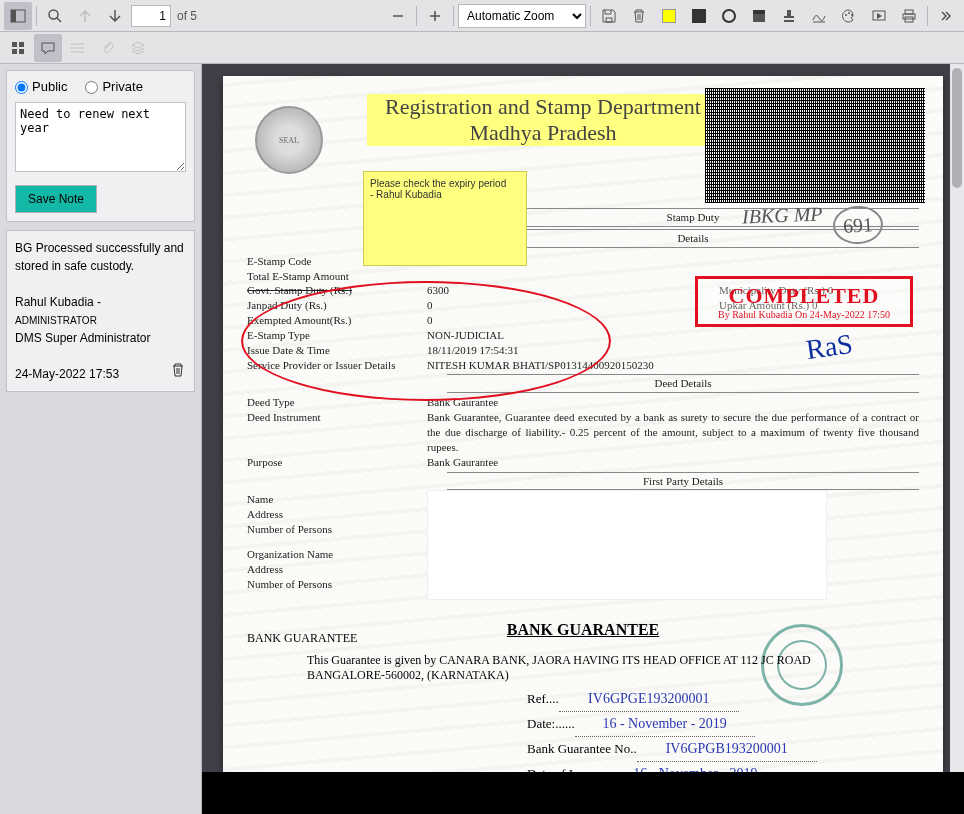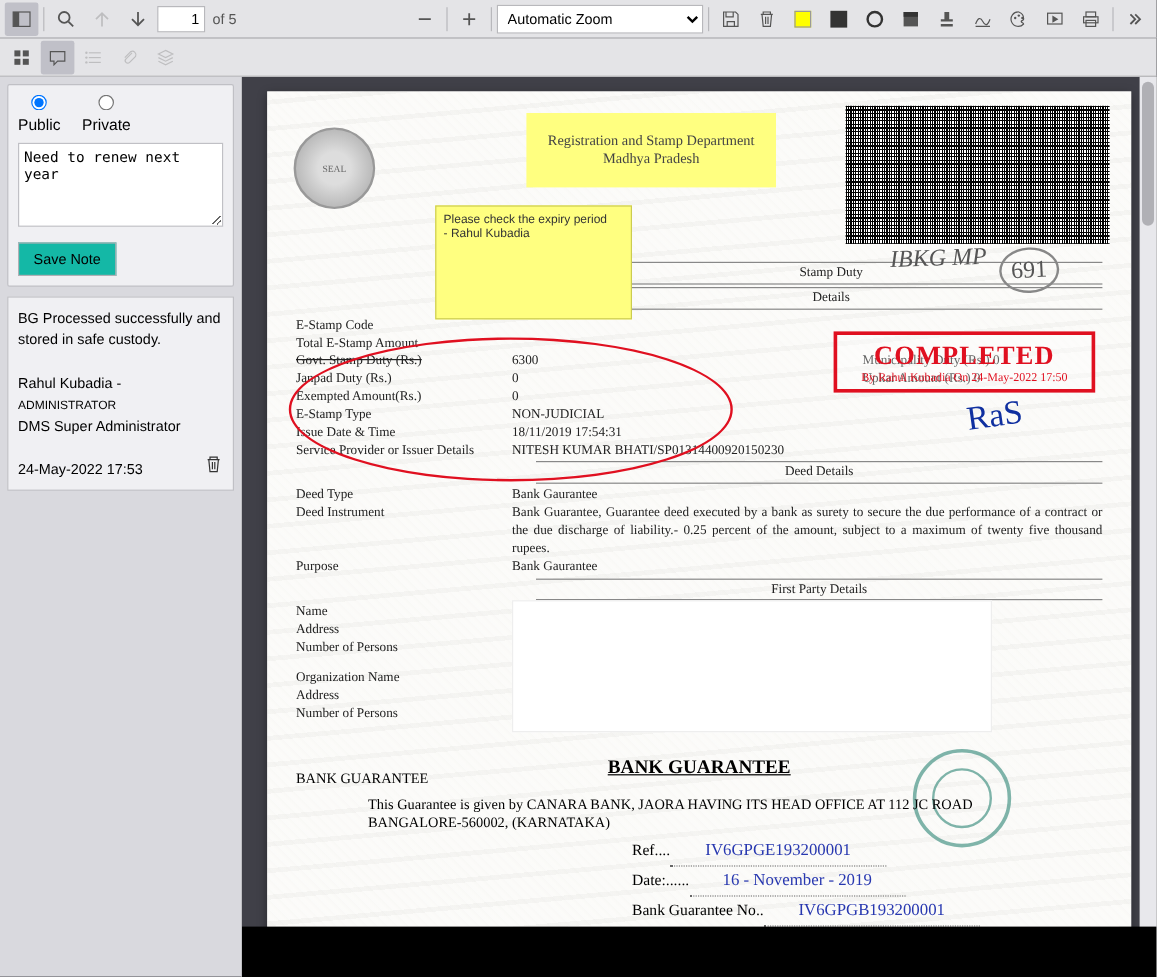--- a/index.html
+++ b/index.html
@@ -4,50 +4,50 @@
 <style>
 * { box-sizing: border-box; margin: 0; padding: 0; }
 body { font-family: Arial, sans-serif; font-size: 13px; background: #2a2a2e; overflow: hidden; width: 964px; height: 814px; }
 
 .toolbar { background: #e4e4e7; border-bottom: 1px solid #b8b8bc; height: 32px; display: flex; align-items: center; padding: 0 4px; gap: 2px; }
 .tb-btn { width: 28px; height: 28px; display: flex; align-items: center; justify-content: center; cursor: pointer; border-radius: 2px; color: #555; }
 .tb-btn.active { background: #c0c0c8; }
 .tb-sep { width: 1px; height: 20px; background: #b8b8bc; margin: 0 2px; }
 .page-input { width: 40px; height: 22px; text-align: right; border: 1px solid #b8b8bc; padding: 0 4px; font-size: 12px; }
 .page-count { font-size: 12px; color: #555; margin: 0 4px; }
-.zoom-select { height: 24px; width: 172px; border: 1px solid #b8b8bc; background: #fff; font-size: 12px; padding: 0 4px; }
+.zoom-select { height: 24px; width: 128px; border: 1px solid #b8b8bc; background: #fff; font-size: 12px; padding: 0 4px; }
 .yellow-sq { width: 14px; height: 14px; background: #ffff00; border: 1px solid #999; }
 .black-sq { width: 14px; height: 14px; background: #333; }
 .circle { width: 14px; height: 14px; border: 2px solid #333; border-radius: 50%; }
 .flex-spacer { flex: 1; }
 
 .subtoolbar { background: #e4e4e7; border-bottom: 1px solid #b8b8bc; height: 32px; display: flex; align-items: center; padding: 0 4px; gap: 2px; }
 
 .main { display: flex; height: calc(100% - 64px); }
 .sidebar { width: 202px; background: #d9d9de; border-right: 1px solid #b8b8bc; padding: 6px; overflow-y: auto; }
 .note-box { background: #f0f0f3; border: 1px solid #c0c0c5; padding: 8px; margin-bottom: 8px; border-radius: 2px; }
 .radio-row { display: flex; gap: 18px; margin-bottom: 8px; font-size: 13px; }
-.radio-row label { display: flex; align-items: center; gap: 4px; flex-direction: column; }
+.radio-row label { display: flex; align-items: flex-end; gap: 4px; }
 .note-text { width: 100%; height: 70px; font-family: monospace; font-size: 12px; border: 1px solid #c0c0c5; padding: 4px; resize: both; }
 .save-btn { margin-top: 10px; padding: 6px 12px; background: #14b8a6; border: 1px solid #b0b0b5; cursor: pointer; font-size: 12px; }
 .comment-box { background: #f0f0f3; border: 1px solid #c0c0c5; padding: 8px; font-size: 12px; line-height: 1.5; position: relative; }
 .comment-box .del { position: absolute; right: 8px; bottom: 8px; cursor: pointer; }
 .small-caps { font-size: 10px; }
 
 .viewer { flex: 1; background: #404048; overflow: auto; position: relative; }
 .page { width: 720px; min-height: 960px; background: #fff; margin: 12px auto; box-shadow: 0 2px 8px rgba(0,0,0,0.4); position: relative; font-family: 'Times New Roman', serif; }
 .scan-bg { position: absolute; inset: 0; background: repeating-linear-gradient(45deg, #f8f8f6 0px, #faf9f5 3px, #f5f4f0 6px); opacity: 0.6; }
 .watermark { position: absolute; inset: 0; background: repeating-linear-gradient(-5deg, transparent 0, transparent 18px, rgba(120,120,110,0.05) 18px, rgba(120,120,110,0.05) 22px); }
 .page-inner { position: relative; padding: 18px 24px; }
 .scrollbar-vert { position: absolute; right: 0; top: 0; width: 14px; height: 100%; background: #e8e8ec; }
 .scrollbar-thumb { position: absolute; right: 2px; top: 4px; width: 10px; height: 120px; background: #b0b0b5; border-radius: 5px; }
 
-.header-banner { background: #ffff80; padding: 16px 18px; text-align: center; font-size: 12px; color: #444; font-family: Georgia, serif; display: inline-block; }
+.header-banner { background: #ffff80; padding: 0 18px; text-align: center; font-size: 22px; color: #444; font-family: Georgia, serif; display: inline-block; }
 .barcode { position: absolute; right: 18px; top: 12px; width: 220px; height: 115px; background: repeating-linear-gradient(90deg, #000 0, #000 1px, #fff 1px, #fff 2px), repeating-linear-gradient(0deg, #000 0, #000 1px, transparent 1px, transparent 3px); background-blend-mode: multiply; }
-.seal { position: absolute; left: 22px; top: 30px; width: 68px; height: 68px; border: 2px solid #999; border-radius: 50%; background: radial-gradient(circle, #ddd 30%, #bbb 70%); display:flex; align-items:center; justify-content:center; font-size:8px; color:#666; }
+.seal { position: absolute; left: 32px; top: 30px; width: 68px; height: 68px; border: 2px solid #999; border-radius: 50%; background: radial-gradient(circle, #ddd 30%, #bbb 70%); display:flex; align-items:center; justify-content:center; font-size:8px; color:#666; }
 .sticky-note { position: absolute; left: 140px; top: 95px; width: 164px; height: 95px; background: #ffff80; border: 1px solid #cccc50; padding: 6px; font-size: 10px; font-family: Arial; color: #333; z-index: 5; }
 .circled691 { position: absolute; right: 60px; top: 130px; width: 50px; height: 38px; border: 2px solid #888; border-radius: 50%; display: flex; align-items: center; justify-content: center; font-family: cursive; font-size: 20px; color: #555; transform: rotate(-3deg); }
 .ibkg { position: absolute; right: 120px; top: 128px; font-family: cursive; font-size: 20px; color: #555; font-style: italic; transform: rotate(-2deg); }
 
 .completed-stamp { position: absolute; right: 30px; top: 200px; width: 218px; border: 3px solid #e01020; padding: 4px 20px; text-align: center; z-index: 6; background: rgba(255,255,255,0.3); margin-left: 47px; }
 .completed-stamp .big { color: #e01020; font-size: 22px; font-weight: bold; letter-spacing: 1px; }
 .completed-stamp .small { color: #e01020; font-size: 10px; font-family: Liberation Serif, serif; }
 .signature { position: absolute; right: 90px; top: 255px; font-family: cursive; font-size: 28px; color: #1030a0; transform: rotate(-8deg); z-index: 4; }
 .red-oval { position: absolute; left: 18px; top: 205px; width: 370px; height: 120px; border: 2px solid #e01020; border-radius: 50%; z-index: 3; }
 

